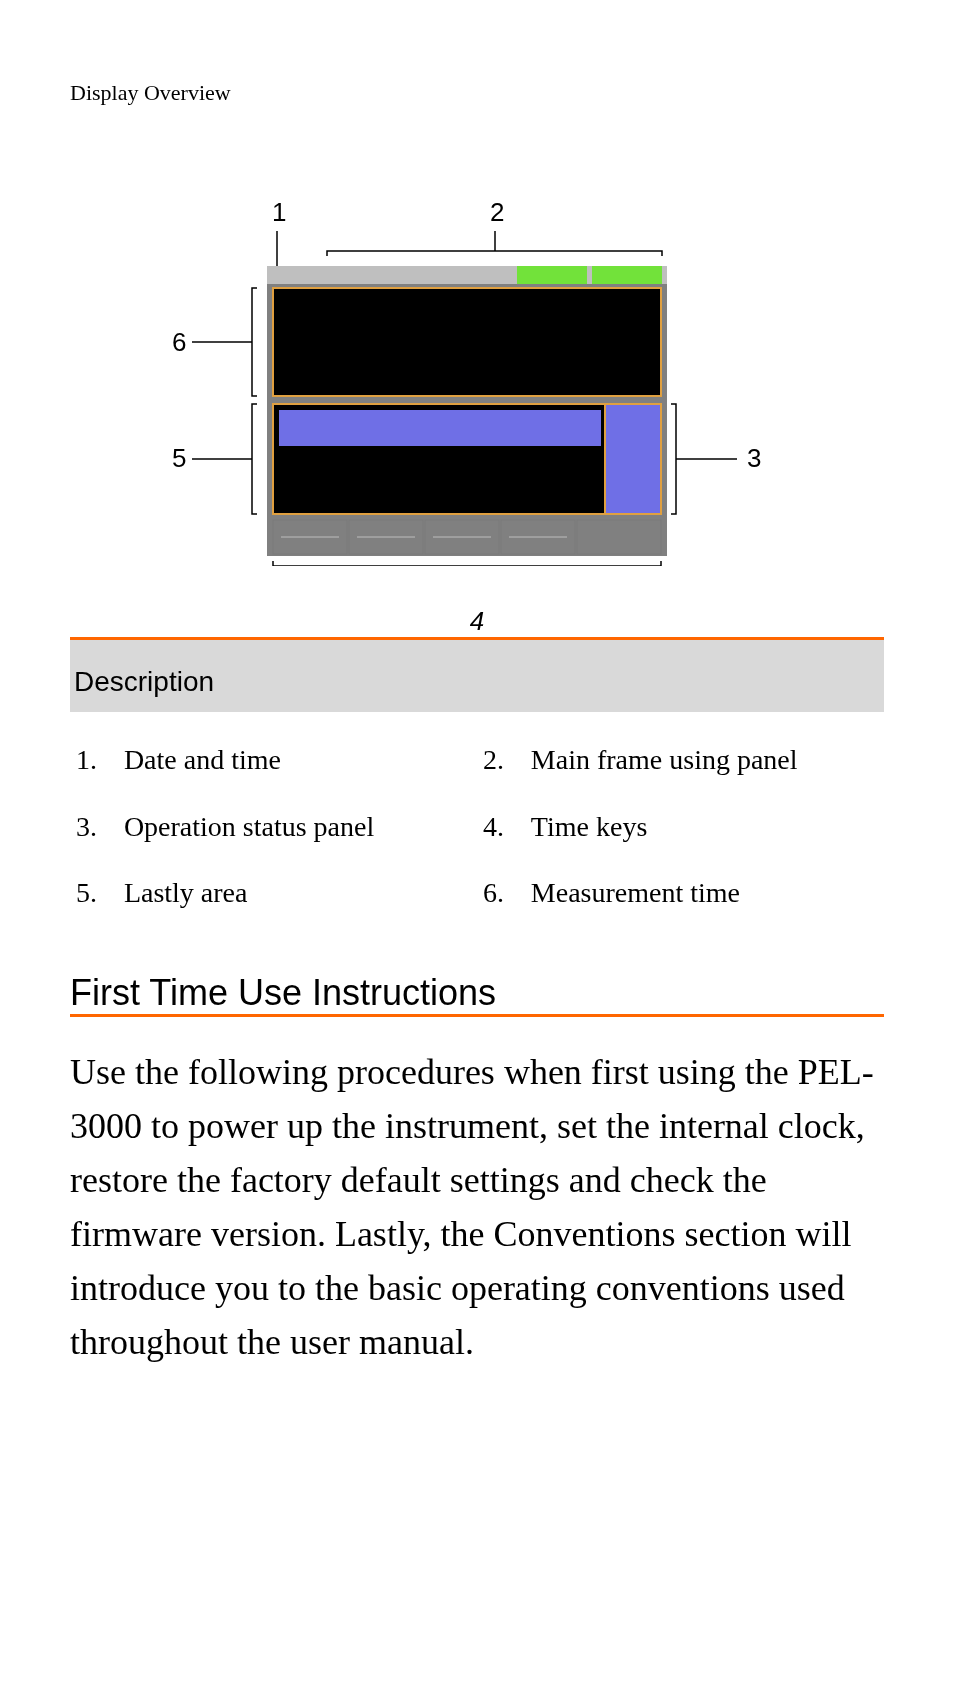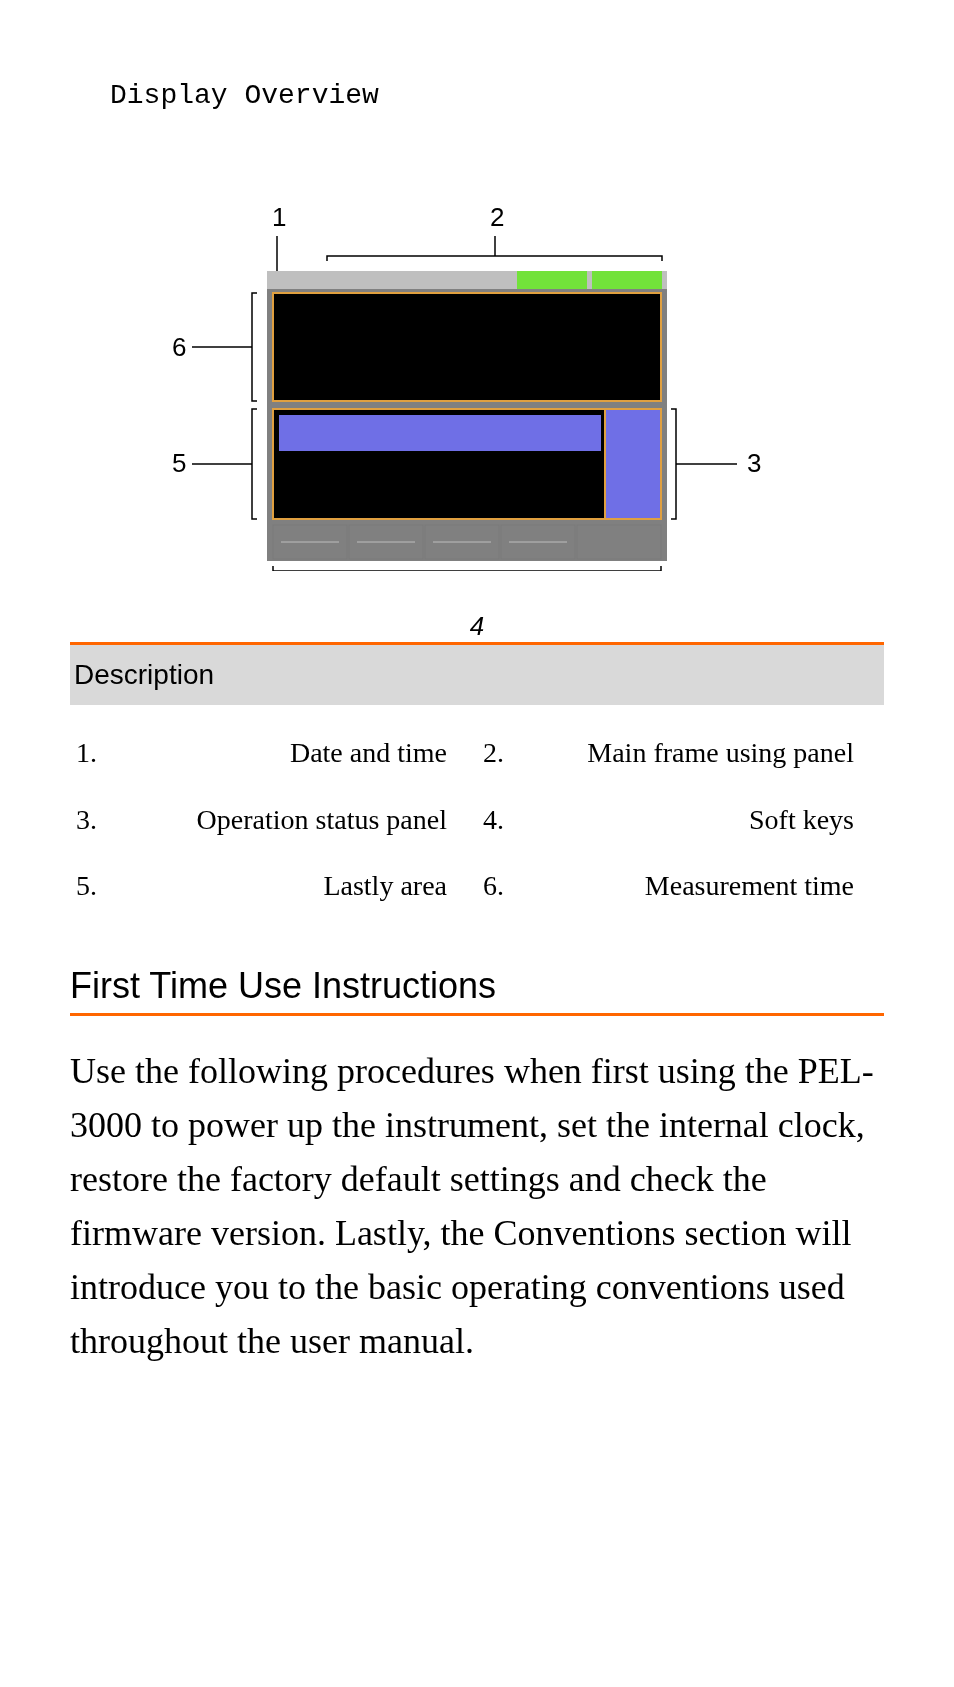--- a/index.html
+++ b/index.html
@@ -8,62 +8,60 @@
     height: 1687px;
     background: #ffffff;
     font-family: Georgia, 'Times New Roman', serif;
     color: #000;
     position: relative;
   }
   .page {
     padding: 80px 70px 0 70px;
   }
   .section-title {
-    font-family: Liberation Mono, monospace;
+    font-family: Liberation Serif, serif;
     font-weight: 400;
-    font-size: 28px;
+    font-size: 22px;
     margin-bottom: 30px;
-    margin-left: 40px;
   }
   .diagram-wrap {
     position: relative;
     width: 700px;
     height: 430px;
     margin: 0 auto 0 auto;
   }
   .diagram-wrap svg {
     position: absolute;
     top: 0; left: 0;
   }
   .desc-header {
     background: #d9d9d9;
     border-top: 3px solid #ff6600;
     font-family: -apple-system, 'Segoe UI', Arial, sans-serif;
     font-size: 28px;
-    padding: 14px 10px 14px 4px;
+    padding: 26px 10px 14px 4px;
     margin: 0 0 20px 0;
   }
   .desc-table {
     width: 100%;
     border-collapse: collapse;
     font-size: 28px;
     line-height: 1.45;
   }
   .desc-table td {
     vertical-align: top;
     padding: 8px 6px 18px 6px;
   }
   .desc-table .num { width: 40px; }
-  .desc-table .txt { width: 300px; padding-right: 30px; text-align: right; }
+  .desc-table .txt { width: 300px; padding-right: 30px; }
   .instructions-title {
     font-family: -apple-system, 'Segoe UI', Arial, sans-serif;
     font-weight: 400;
     font-size: 36px;
     border-bottom: 3px solid #ff6600;
-    padding-bottom: 6px;
     margin-top: 40px;
     margin-bottom: 28px;
   }
   .instructions-body {
     font-size: 36px;
     line-height: 1.5;
   }
 </style>
 </head>
 <body>
@@ -135,21 +133,21 @@
         <tr>
       <td class="num">1.</td>
       <td class="txt">Date and time</td>
       <td class="num">2.</td>
       <td class="txt">Main frame using panel</td>
     </tr>
     <tr>
       <td class="num">3.</td>
       <td class="txt">Operation status panel</td>
       <td class="num">4.</td>
-      <td class="txt">Soft keys</td>
+      <td class="txt">Time keys</td>
     </tr>
     <tr>
       <td class="num">5.</td>
       <td class="txt">Lastly area</td>
       <td class="num">6.</td>
       <td class="txt">Measurement time</td>
     </tr>
   </tbody>
     </table>
 

